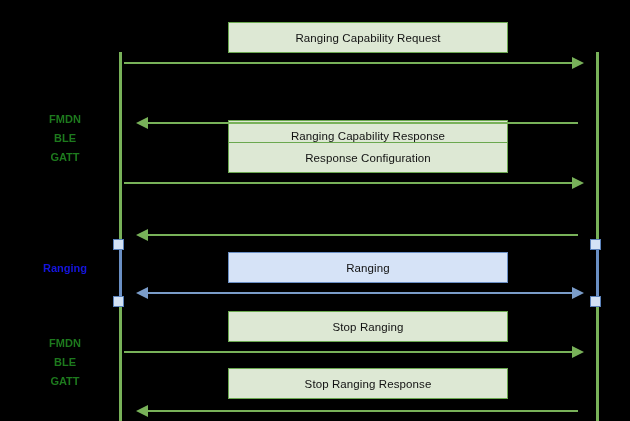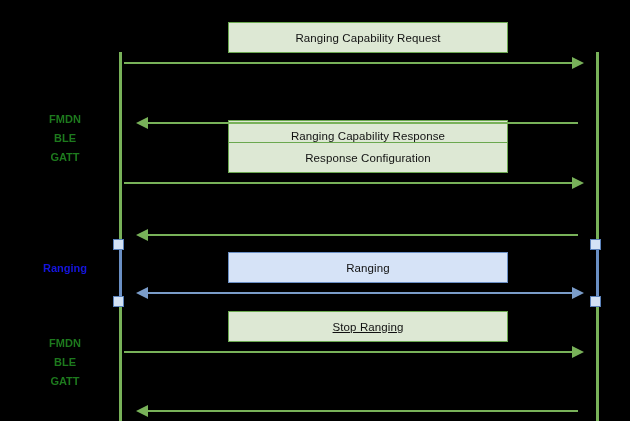--- a/index.html
+++ b/index.html
@@ -147,22 +147,25 @@
   <div class="arrow-line green" style="left:148px; top:234px; width:430px;"></div>
   <div class="arrow-head left green" style="left:136px; top:229px;"></div>
 
   <div class="msg-box blue" style="top:252px;">
     <span>Ranging</span>
   </div>
   <div class="arrow-line blue" style="left:148px; top:292px; width:426px;"></div>
   <div class="arrow-head left blue" style="left:136px; top:287px;"></div>
   <div class="arrow-head right blue" style="left:572px; top:287px;"></div>
 
-  <div class="msg-box green" style="top:311px;text-decoration:underline;">
+  <div class="msg-box green" style="top:311px;">
     <span>Stop Ranging</span>
   </div>
   <div class="arrow-line green" style="left:124px; top:351px; width:450px;"></div>
   <div class="arrow-head right green" style="left:572px; top:346px;"></div>
 
+  <div class="msg-box green" style="top:368px;">
+    <span>Stop Ranging Response</span>
+  </div>
   <div class="arrow-line green" style="left:148px; top:410px; width:430px;"></div>
   <div class="arrow-head left green" style="left:136px; top:405px;"></div>
 
 </div>
 
 </body></html>

